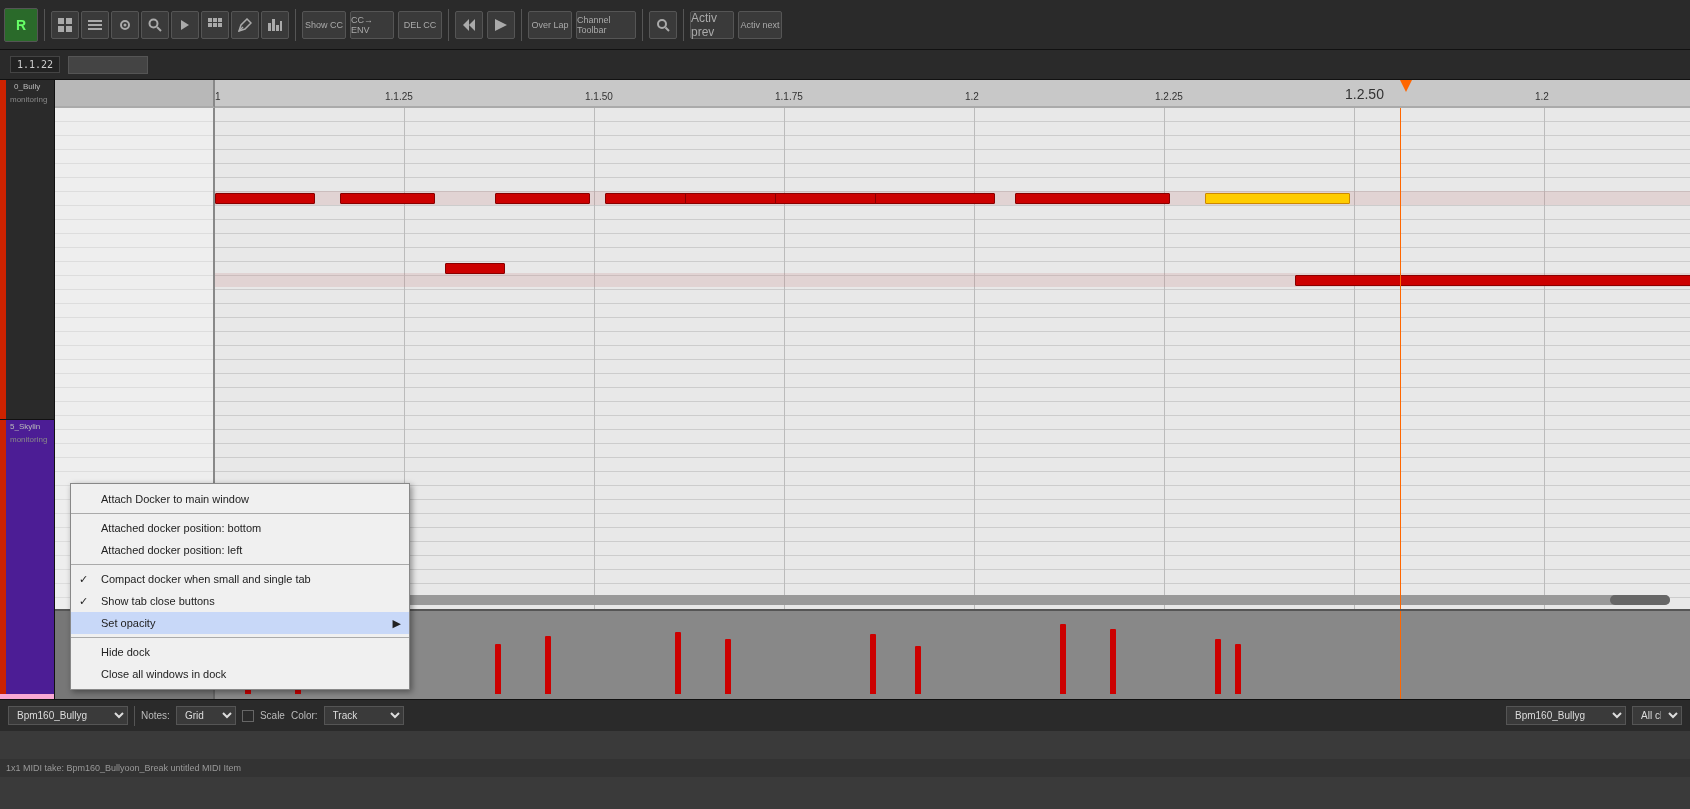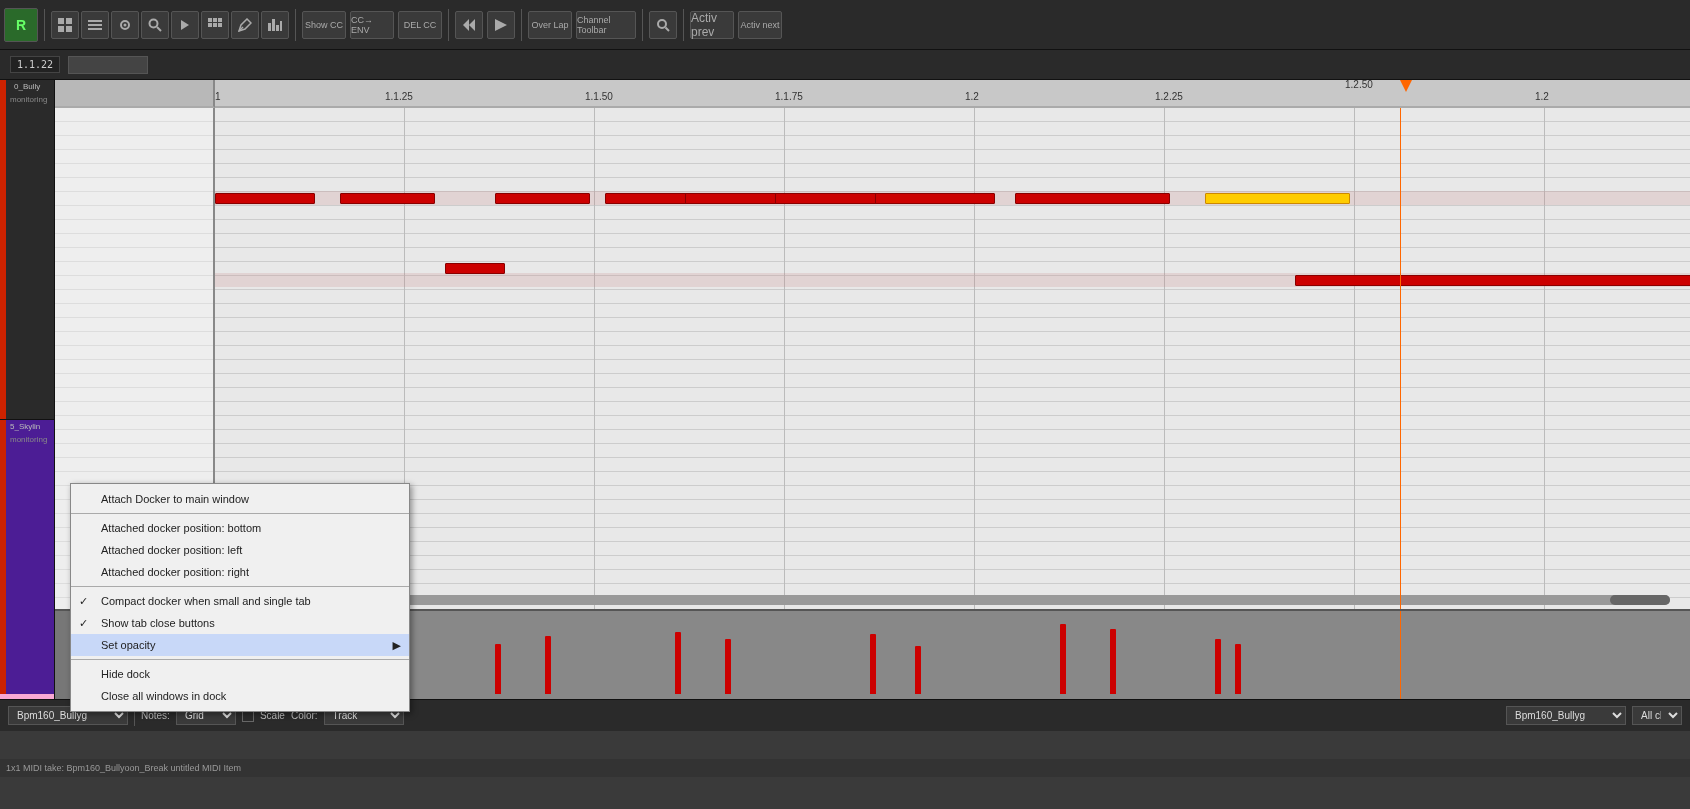--- a/index.html
+++ b/index.html
@@ -279,21 +279,21 @@
       </div>
 
       <div style="flex:1; background:#c8c8c8; border-bottom:2px solid #aaa; position:relative; overflow:hidden;">
 
         <span style="position:absolute; left:0px; bottom:4px; font-size:10px; color:#333;">1</span>
         <span style="position:absolute; left:170px; bottom:4px; font-size:10px; color:#333;">1.1.25</span>
         <span style="position:absolute; left:370px; bottom:4px; font-size:10px; color:#333;">1.1.50</span>
         <span style="position:absolute; left:560px; bottom:4px; font-size:10px; color:#333;">1.1.75</span>
         <span style="position:absolute; left:750px; bottom:4px; font-size:10px; color:#333;">1.2</span>
         <span style="position:absolute; left:940px; bottom:4px; font-size:10px; color:#333;">1.2.25</span>
-        <span style="position:absolute; left:1130px; bottom:16px; font-size:10px; color:#333;">1.2.50</span>
+        <span style="position:absolute; left:1130px; bottom:4px; font-size:14px; color:#333;">1.2.50</span>
         <span style="position:absolute; left:1320px; bottom:4px; font-size:10px; color:#333;">1.2</span>
 
         <div style="position:absolute; left:1185px; top:0; z-index:10;">
           <div style="width:0; height:0; border-left:6px solid transparent; border-right:6px solid transparent; border-top:12px solid #ff6600; margin:0 auto;"></div>
         </div>
       </div>
     </div>
 
     <div style="display:flex; flex:1; overflow:hidden;">
 
@@ -420,23 +420,20 @@
   <div class="context-menu-item">
     <span>Attach Docker to main window</span>
   </div>
   <div class="context-menu-sep"></div>
   <div class="context-menu-item">
     <span>Attached docker position: bottom</span>
   </div>
   <div class="context-menu-item">
     <span>Attached docker position: left</span>
   </div>
-  <div class="context-menu-item">
-    <span>Attached docker position: right</span>
-  </div>
   <div class="context-menu-sep"></div>
   <div class="context-menu-item">
     <span class="checkmark">✓</span>
     <span>Compact docker when small and single tab</span>
   </div>
   <div class="context-menu-item">
     <span class="checkmark">✓</span>
     <span>Show tab close buttons</span>
   </div>
   <div class="context-menu-item highlighted">

